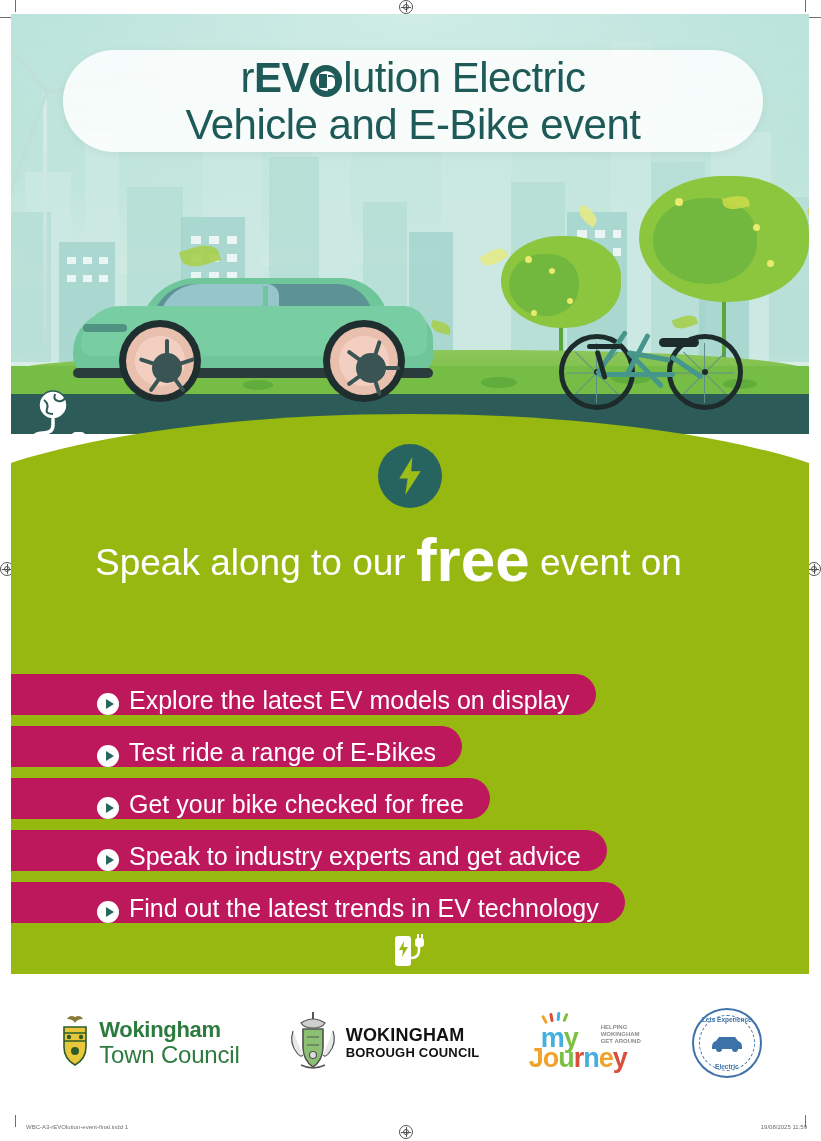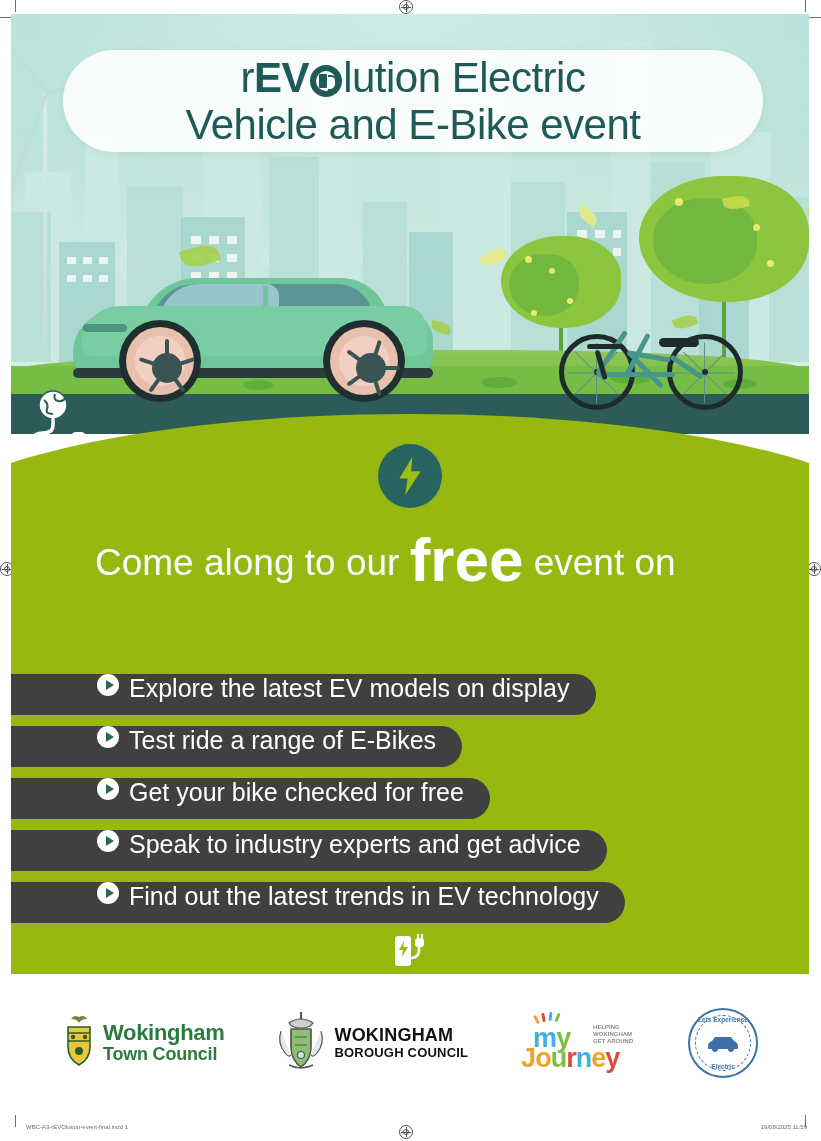--- a/index.html
+++ b/index.html
@@ -107,40 +107,40 @@
   .bolt-badge{position:absolute;left:50%;margin-left:-32px;top:30px;width:64px;height:64px;
       border-radius:50%;background:#276460;display:flex;align-items:center;justify-content:center;z-index:3;}
 
   .copy{position:absolute;left:84px;top:120px;width:700px;z-index:4;}
   .l1{font-size:37px;line-height:42px;color:#ffffff;font-weight:400;white-space:nowrap;}
   .l1 .free{font-size:62px;font-weight:700;line-height:52px;vertical-align:-6px;}
   .l2{font-size:33px;line-height:42px;color:#124b52;font-weight:700;white-space:nowrap;margin-top:-2px;}
   .l3{font-size:31px;line-height:40px;color:#ffffff;font-weight:400;white-space:nowrap;}
 
   .pills{position:absolute;left:0;top:260px;width:798px;z-index:4;}
-  .pill{position:relative;background:#404040;color:#ffffff;border-radius:0 26px 26px 0;
-      height:41px;display:flex;align-items:flex-start;margin-bottom:11px;padding-left:86px;
+  .pill{position:relative;background:#be185d;color:#ffffff;border-radius:0 26px 26px 0;
+      height:41px;display:flex;align-items:flex-end;margin-bottom:11px;padding-left:86px;
       font-size:25px;white-space:nowrap;width:max-content;padding-right:26px;}
   .pill .bullet{position:absolute;left:86px;width:22px;height:22px;border-radius:50%;background:#fff;
       display:flex;align-items:center;justify-content:center;}
   .pill .bullet:after{content:"";border-left:8px solid #2a6660;border-top:5px solid transparent;
       border-bottom:5px solid transparent;margin-left:3px;}
   .pill .ptext{margin-left:32px;}
 
   .charger{position:absolute;left:50%;margin-left:-16px;bottom:8px;width:32px;height:34px;z-index:4;}
 
   
   .logos{position:absolute;left:0;top:960px;width:798px;height:138px;background:#ffffff;
       display:flex;align-items:center;justify-content:space-evenly;}
   .logo{display:flex;align-items:center;gap:7px;}
   .logo-txt{display:flex;flex-direction:column;line-height:1.08;}
 
   .bf-txt{color:#7a9e2e;font-weight:700;font-size:15px;}
   .wt-txt1{color:#2d7a3e;font-weight:700;font-size:22px;letter-spacing:-.3px;}
-  .wt-txt2{color:#2d7a3e;font-weight:700;font-size:18px;letter-spacing:-.2px;}
+  .wt-txt2{color:#2d7a3e;font-weight:400;font-size:24px;letter-spacing:-.2px;}
   .wb-txt1{color:#111;font-weight:700;font-size:18px;letter-spacing:.2px;}
   .wb-txt2{color:#111;font-weight:700;font-size:13px;letter-spacing:.2px;}
 
   .mj{position:relative;width:118px;height:56px;}
   .mj .my{position:absolute;left:14px;top:8px;font-size:27px;font-weight:700;letter-spacing:-1px;}
   .mj .jr{position:absolute;left:2px;top:28px;font-size:27px;font-weight:700;letter-spacing:-1px;}
   .mj .tag{position:absolute;left:74px;top:9px;font-size:6px;font-weight:700;color:#8a8c8e;line-height:7px;}
   .mj .spark{position:absolute;width:3px;height:9px;border-radius:2px;transform-origin:center;}
 
   .lee{width:66px;height:66px;border-radius:50%;border:2px solid #3d72a8;position:relative;
@@ -365,21 +365,21 @@
     <div class="body-green">
       <div class="curve"></div>
 
       <div class="bolt-badge">
         <svg width="30" height="38" viewBox="0 0 24 32">
             <path d="M14 0 L3 18 H10 L8 32 L21 12 H13 Z" fill="#9cbe17"></path>
           </svg>
       </div>
 
       <div class="copy">
-        <div class="l1"><span>Come along to our </span><span class="free">free</span><span> event on</span></div>
+        <div class="l1"><span>Speak along to our </span><span class="free">free</span><span> event on</span></div>
       </div>
 
       <div class="pills">
         <div class="pill">
           <span class="bullet"></span>
           <span class="ptext">Explore the latest EV models on display</span>
         </div>
         <div class="pill">
           <span class="bullet"></span>
           <span class="ptext">Test ride a range of E-Bikes</span>

